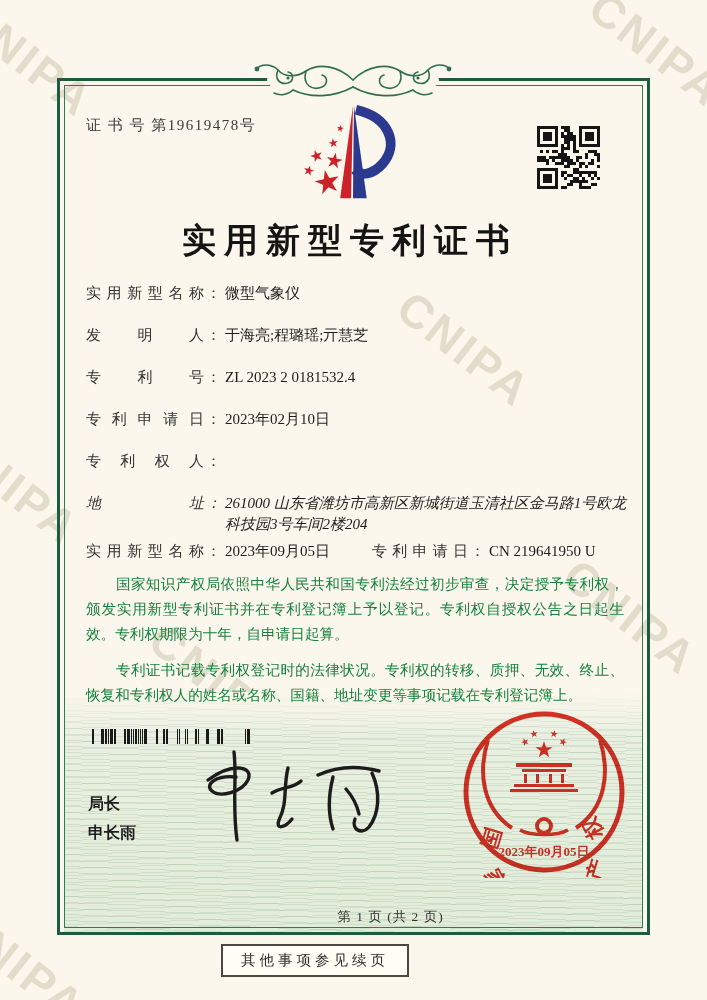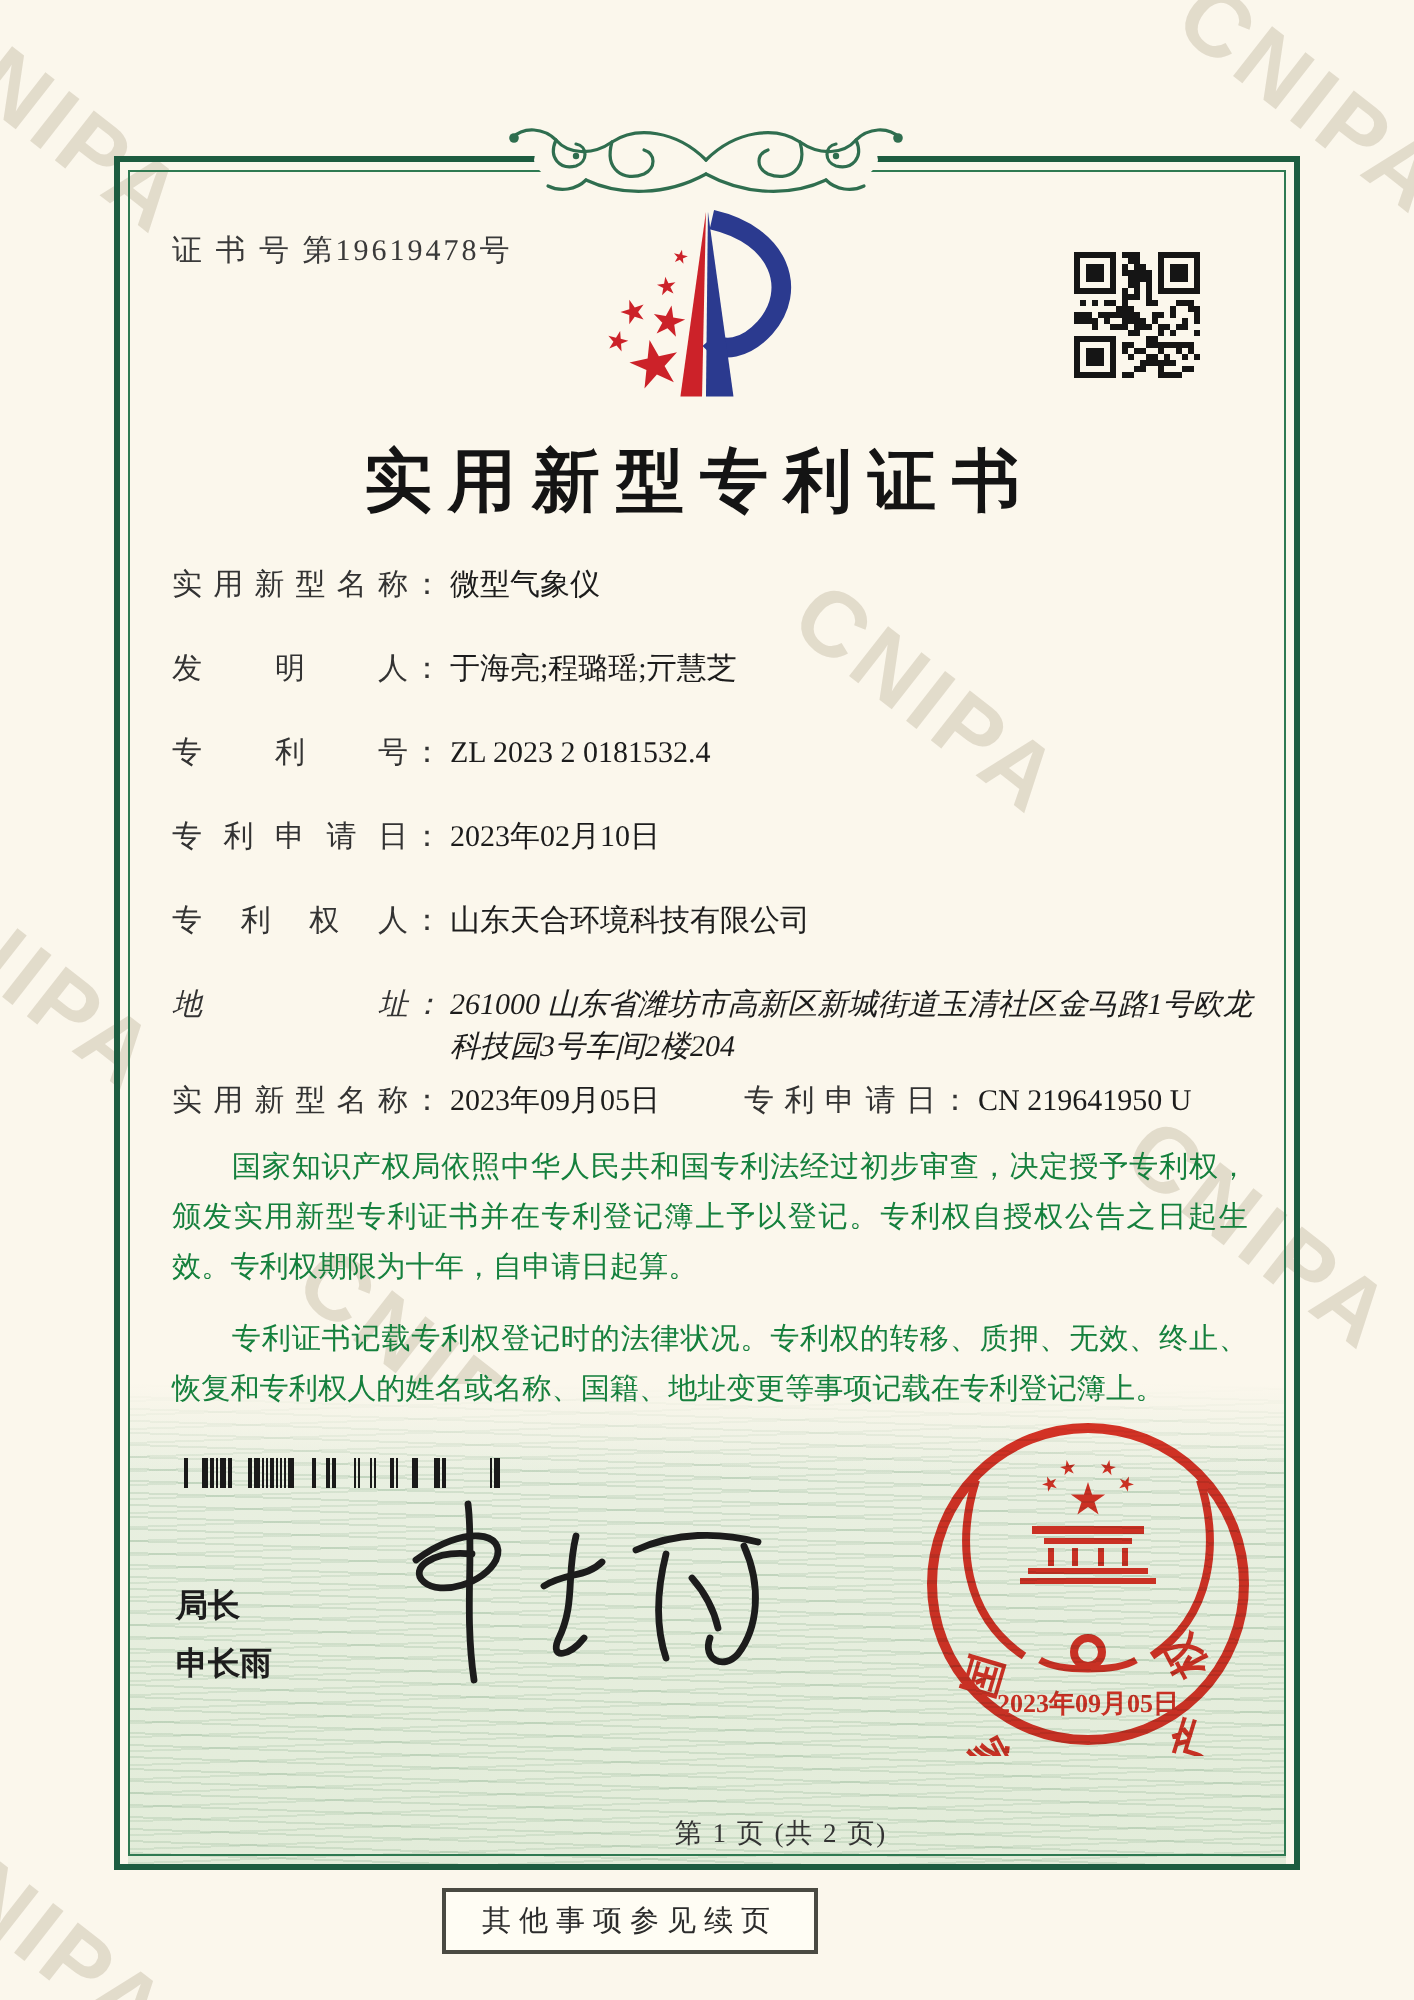--- a/index.html
+++ b/index.html
@@ -377,21 +377,20 @@
         <span class="fvalue">ZL 2023 2 0181532.4</span>
     </div>
     <div class="frow">
       <span class="flabel">专利申请日</span>
         <span class="fcolon">：</span>
         <span class="fvalue">2023年02月10日</span>
     </div>
     <div class="frow">
       <span class="flabel">专利权人</span>
         <span class="fcolon">：</span>
-        <span class="fvalue">山东天合环境科技有限公司</span>
     </div>
     <div class="frow address">
       <span class="flabel">地址</span>
         <span class="fcolon">：</span>
         <span class="fvalue">261000 山东省潍坊市高新区新城街道玉清社区金马路1号欧龙科技园3号车间2楼204</span>
     </div>
     <div class="frow">
       <span class="flabel">实用新型名称</span>
         <span class="fcolon">：</span>
         <span class="fvalue">2023年09月05日</span>

